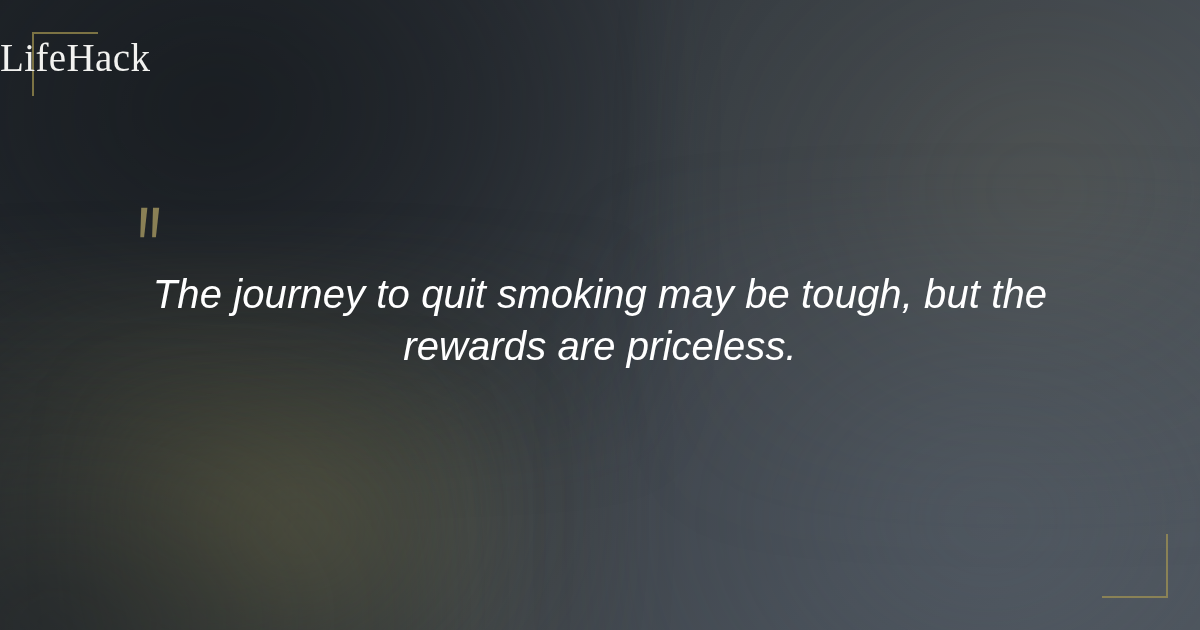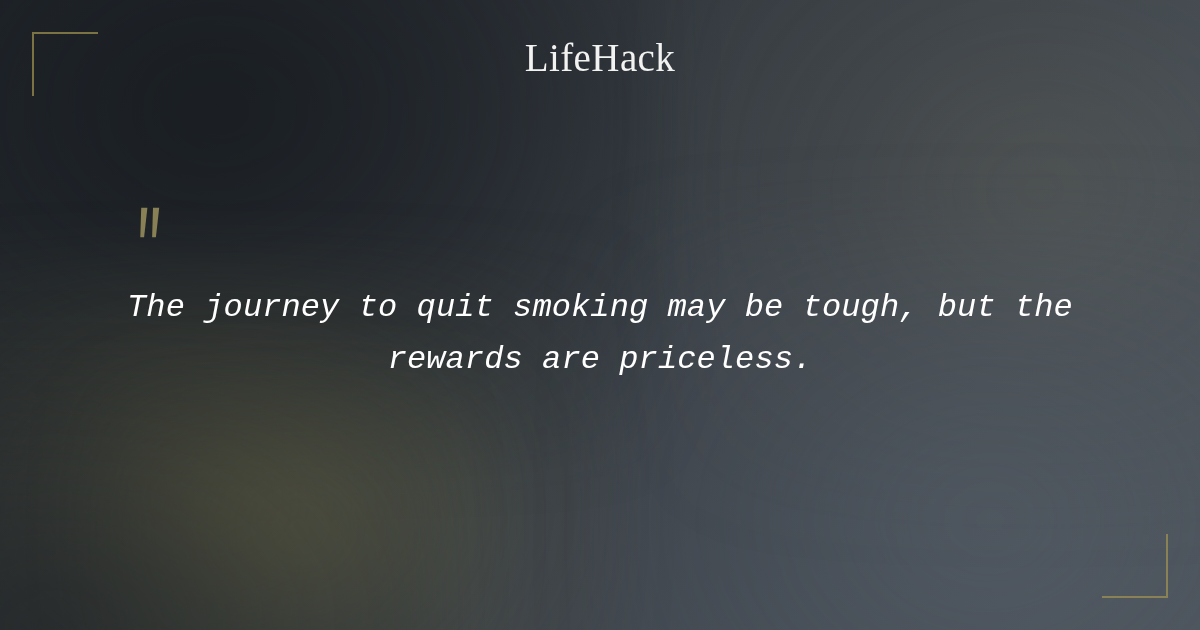--- a/index.html
+++ b/index.html
@@ -126,21 +126,21 @@
     border-bottom: 2px solid #8a8256;
     border-right: 2px solid #8a8256;
   }
 
   
   .brand {
     position: absolute;
     top: 38px;
     left: 0;
     width: 1200px;
-    text-align: center;
+    text-align: left;
     font-size: 39px;
     letter-spacing: 0.4px;
     color: #f2f2f0;
     font-weight: 400;
     font-family: "Liberation Serif", "DejaVu Serif", serif;
     line-height: 1;
   }
 
   
   .quote-mark {
@@ -154,25 +154,25 @@
 
   
   .quote-block {
     position: absolute;
     left: 100px;
     top: 268px;
     width: 1000px;
     text-align: center;
   }
   .quote-text {
-    margin: 14px;
-    font-family: Liberation Mono, monospace;
+    margin: 0;
+    font-family: Liberation Sans, sans-serif;
     font-style: italic;
     font-weight: 400;
-    font-size: 32px;
+    font-size: 40px;
     line-height: 52px;
     color: #ffffff;
     letter-spacing: 0.1px;
   }
 </style>
 </head>
 <body>
 
 <div class="canvas">
 

